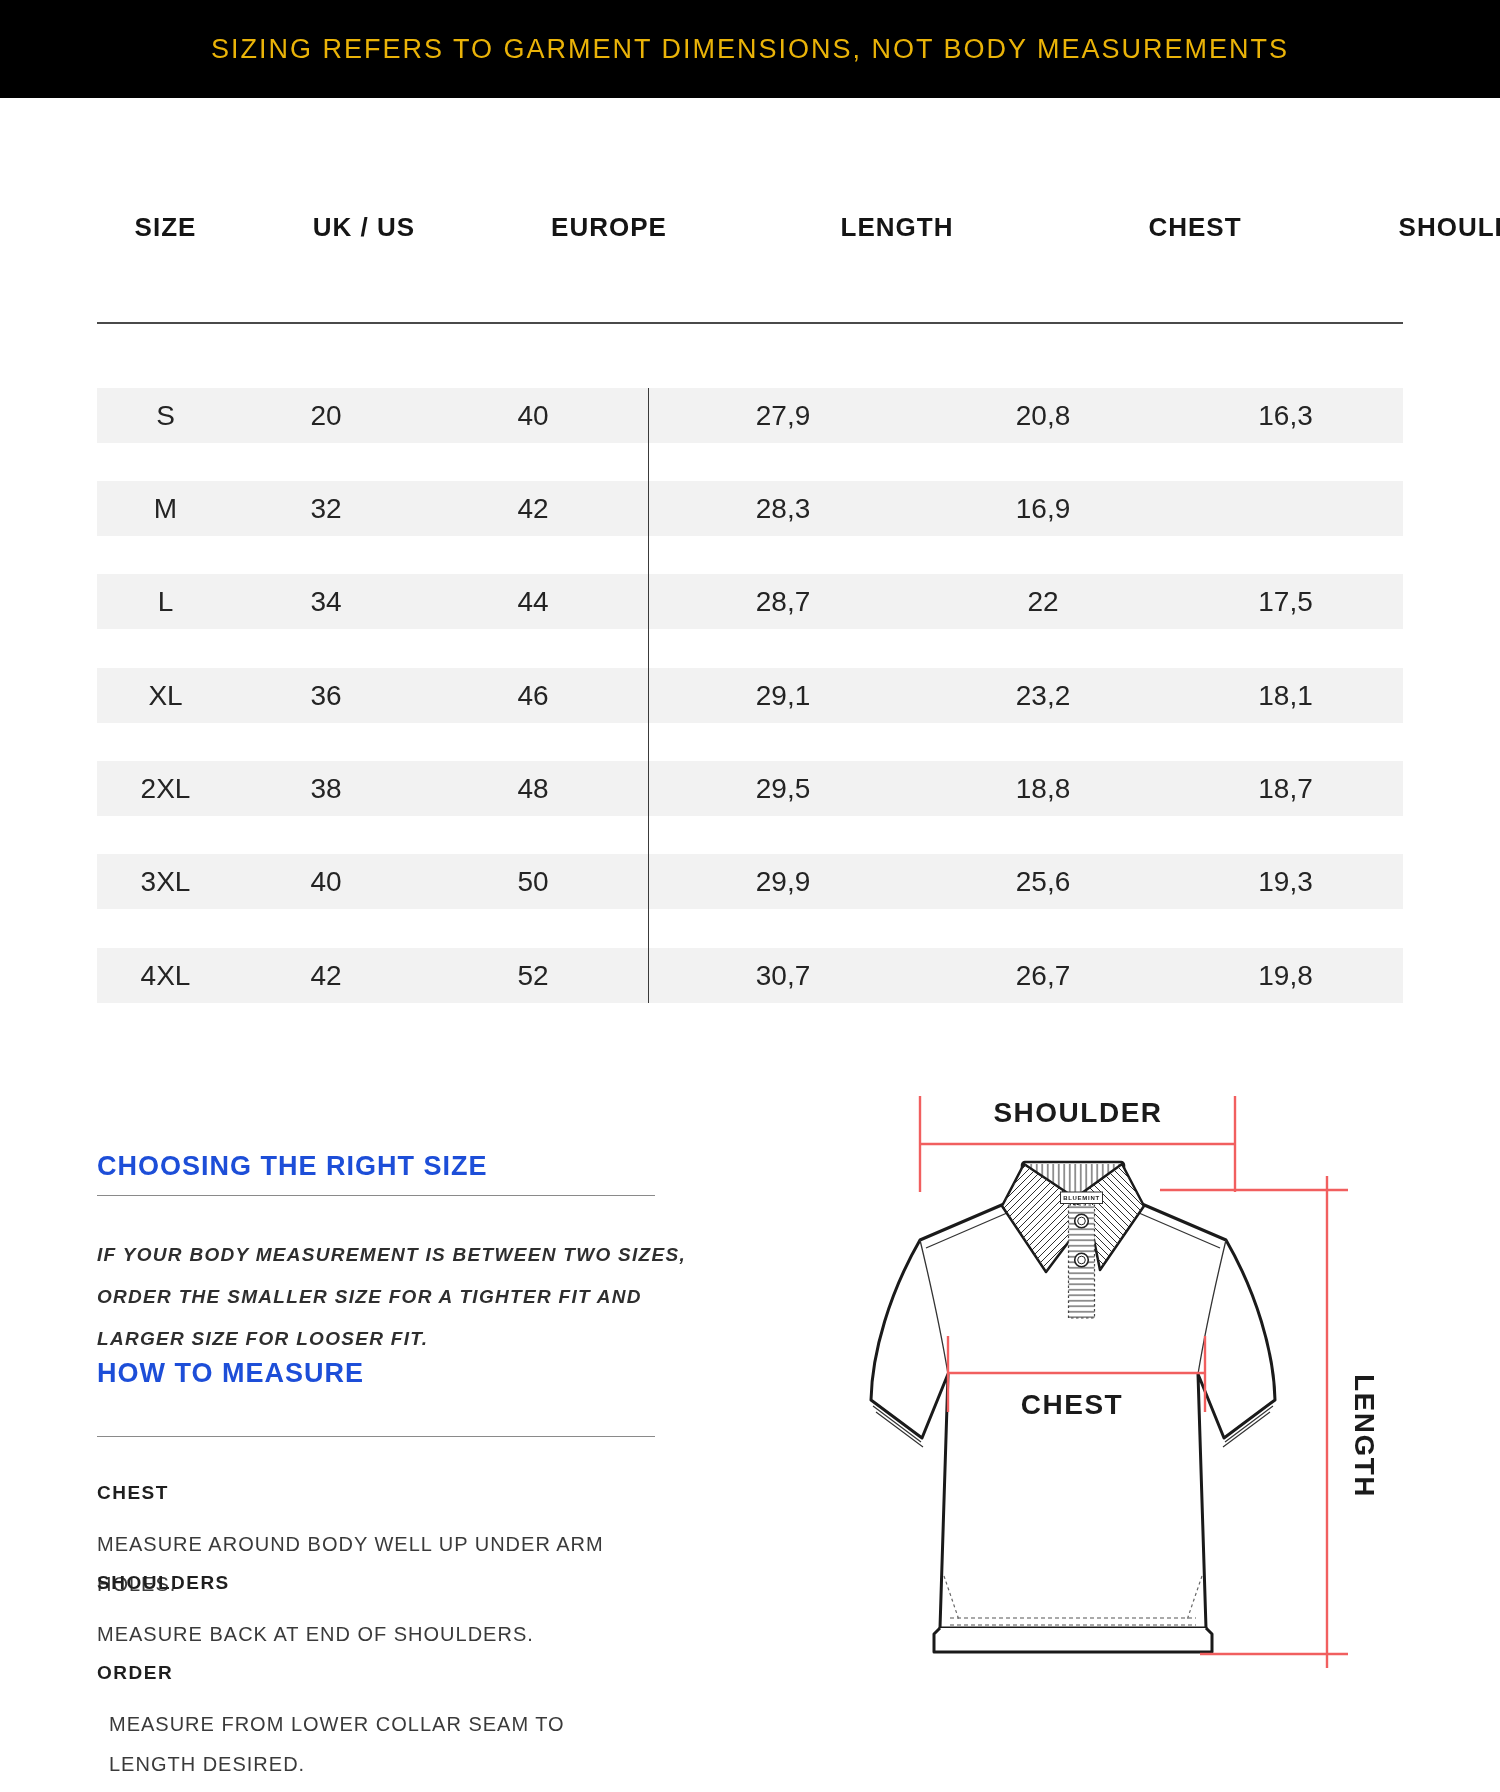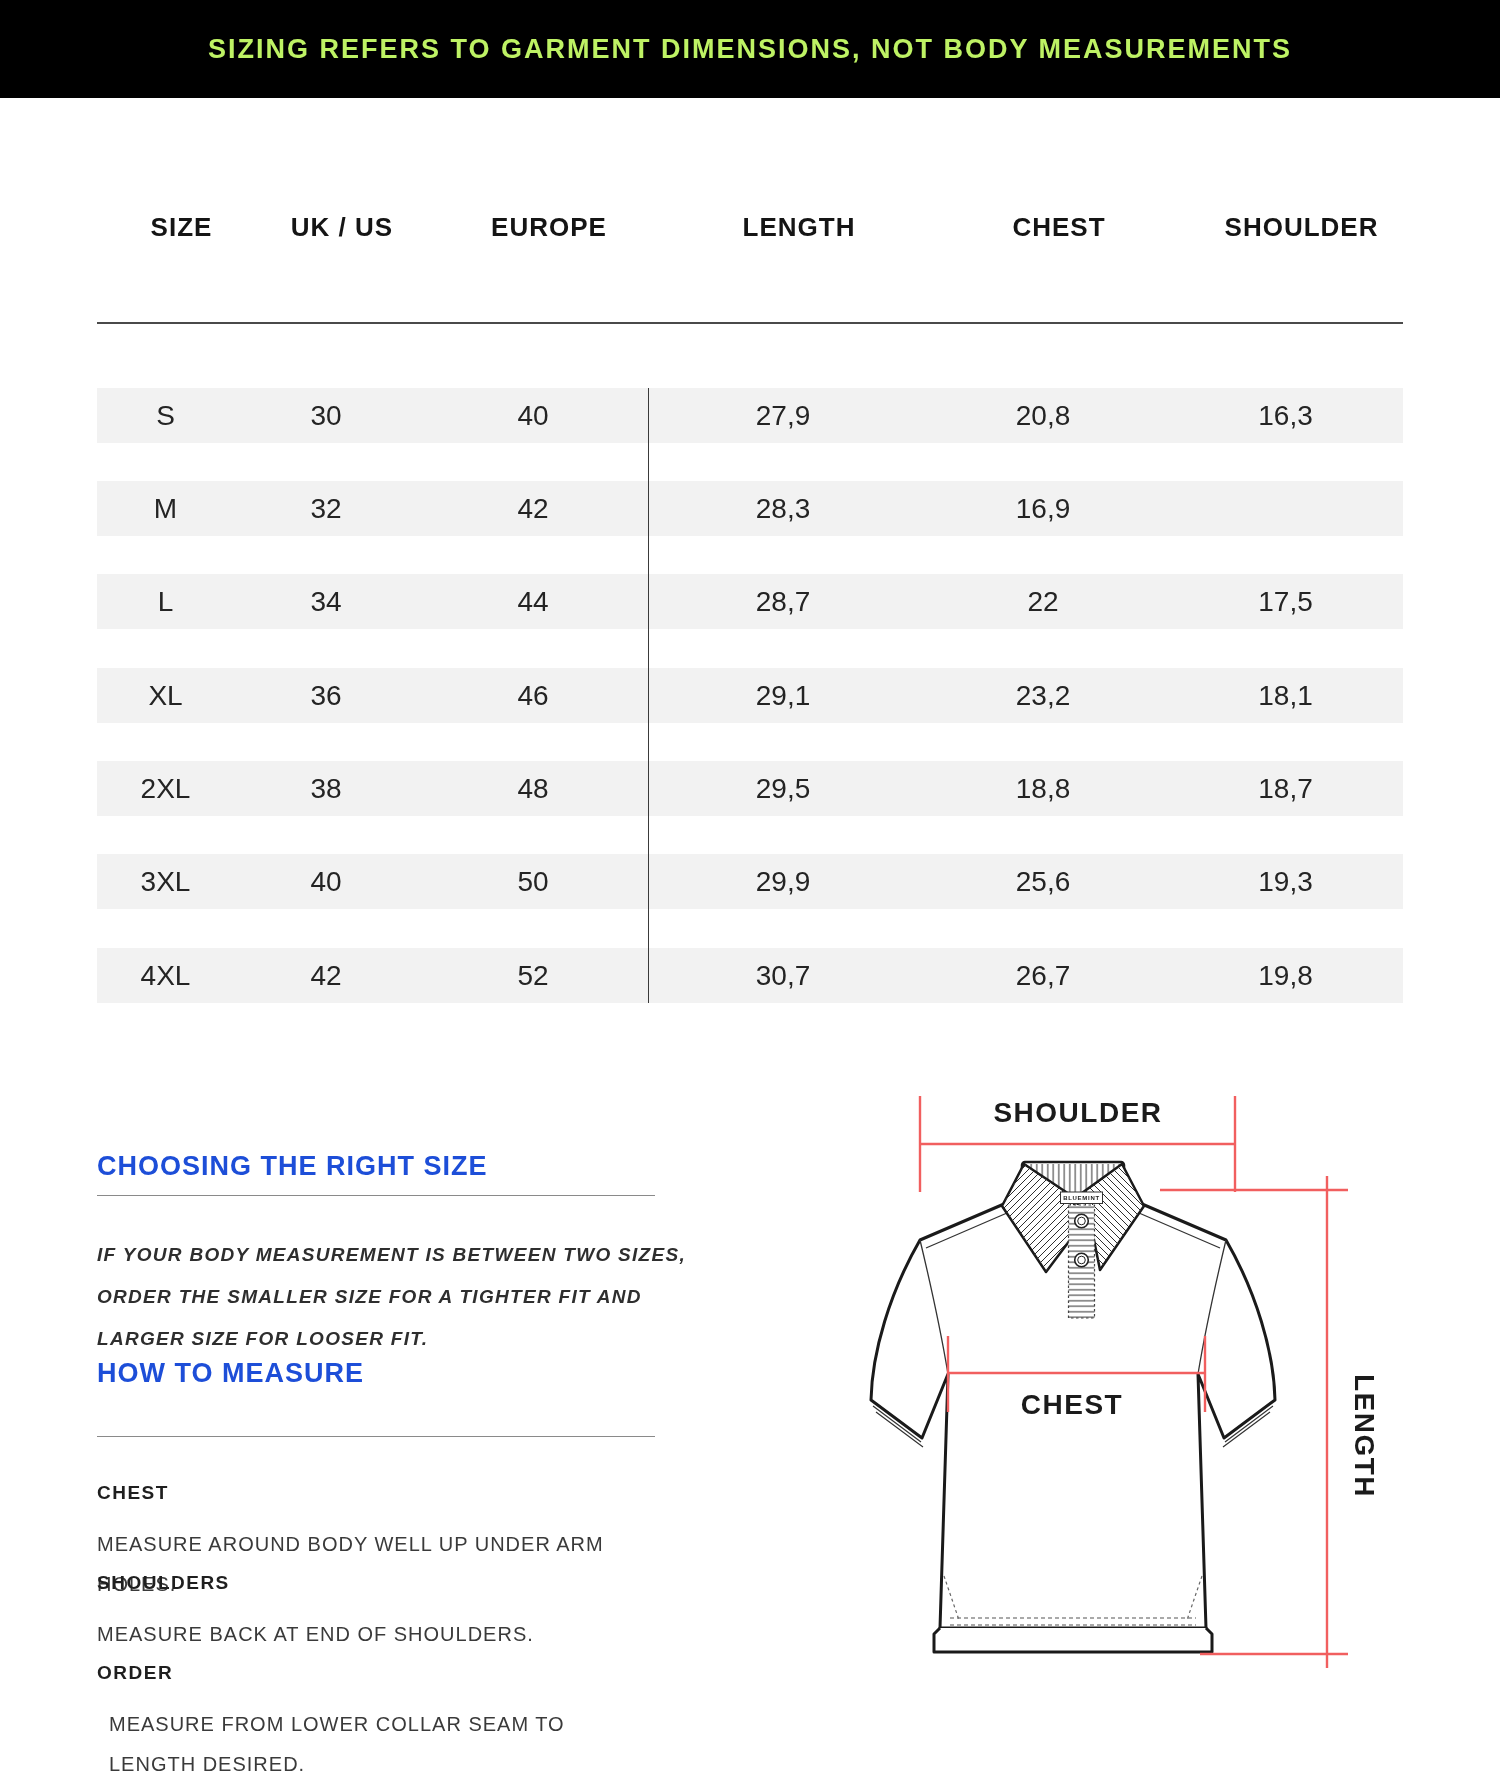--- a/index.html
+++ b/index.html
@@ -1,25 +1,25 @@
 <!DOCTYPE html>
 <html><head>
 <meta charset="utf-8">
 <style>
   html,body{margin:0;padding:0;background:#ffffff;}
   body{width:1500px;height:1792px;position:relative;font-family:"Liberation Sans",sans-serif;color:#222;overflow:hidden;}
 
   
   .banner{position:absolute;left:0;top:0;width:1500px;height:98px;background:#000;display:flex;align-items:center;justify-content:center;}
-  .banner span{color:#bef264;font-size:27px;font-weight:700;letter-spacing:2px;text-align:right;}
+  .banner span{color:#eab308;font-size:27px;font-weight:400;letter-spacing:2px;text-align:right;}
 
   
   .table{position:absolute;left:97px;top:0;width:1306px;height:1010px;}
   .tgrid{display:grid;grid-template-columns:137px 184px 230px 270px 250px 235px;width:1306px;}
-  .thead{position:absolute;top:212px;left:16px;}
+  .thead{position:absolute;top:212px;left:0;gap:38px;}
   .th{text-align:center;font-weight:700;font-size:26px;letter-spacing:1px;color:#151515;}
   .hrule{position:absolute;top:322px;left:0;width:1306px;height:0;border-top:2px solid #4a4a4a;}
   .trow{position:absolute;left:0;height:55px;background:#f2f2f2;align-items:center;}
   .td{text-align:center;font-size:28px;font-weight:400;color:#242424;line-height:55px;}
   .vdivider{position:absolute;left:551px;top:388px;width:1px;height:615px;background:#3a3a3a;}
 
   
   .leftcol{position:absolute;left:97px;top:0;width:620px;}
   .sec-heading{position:absolute;font-size:27px;font-weight:700;letter-spacing:1px;color:#1d4ed8;white-space:nowrap;margin-top:37px;}
   .sec-rule{position:absolute;width:558px;height:0;border-top:1px solid #8a8a8a;}
@@ -47,21 +47,21 @@
     <div class="th">EUROPE</div>
     <div class="th">LENGTH</div>
     <div class="th">CHEST</div>
     <div class="th">SHOULDER</div>
   </div>
 
   <div class="hrule"></div>
 
   <div class="tgrid trow" style="top:388px">
     <div class="td">S</div>
-    <div class="td">30</div>
+    <div class="td">20</div>
     <div class="td">40</div>
     <div class="td">27,9</div>
     <div class="td">20,8</div>
     <div class="td">16,3</div>
   </div>
 
   <div class="tgrid trow" style="top:481px">
     <div class="td">M</div>
     <div class="td">32</div>
     <div class="td">42</div>

